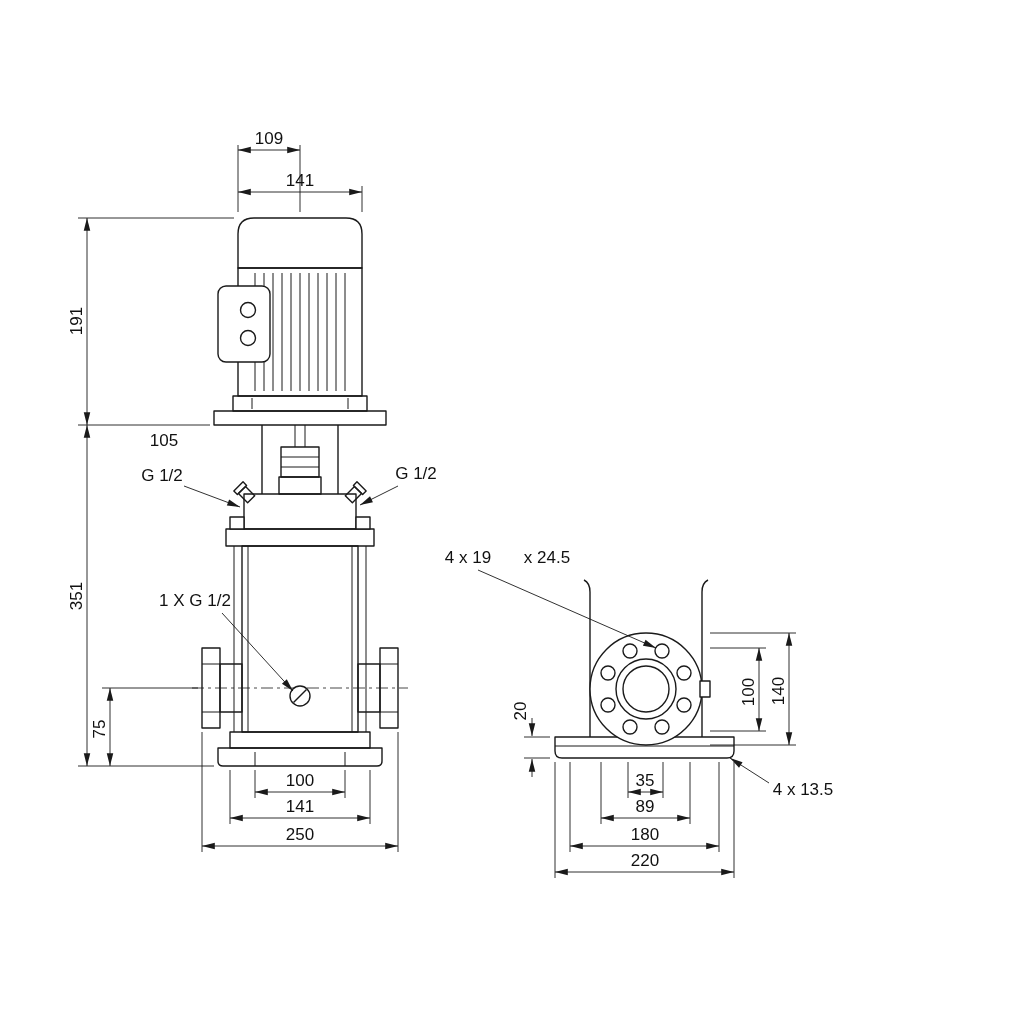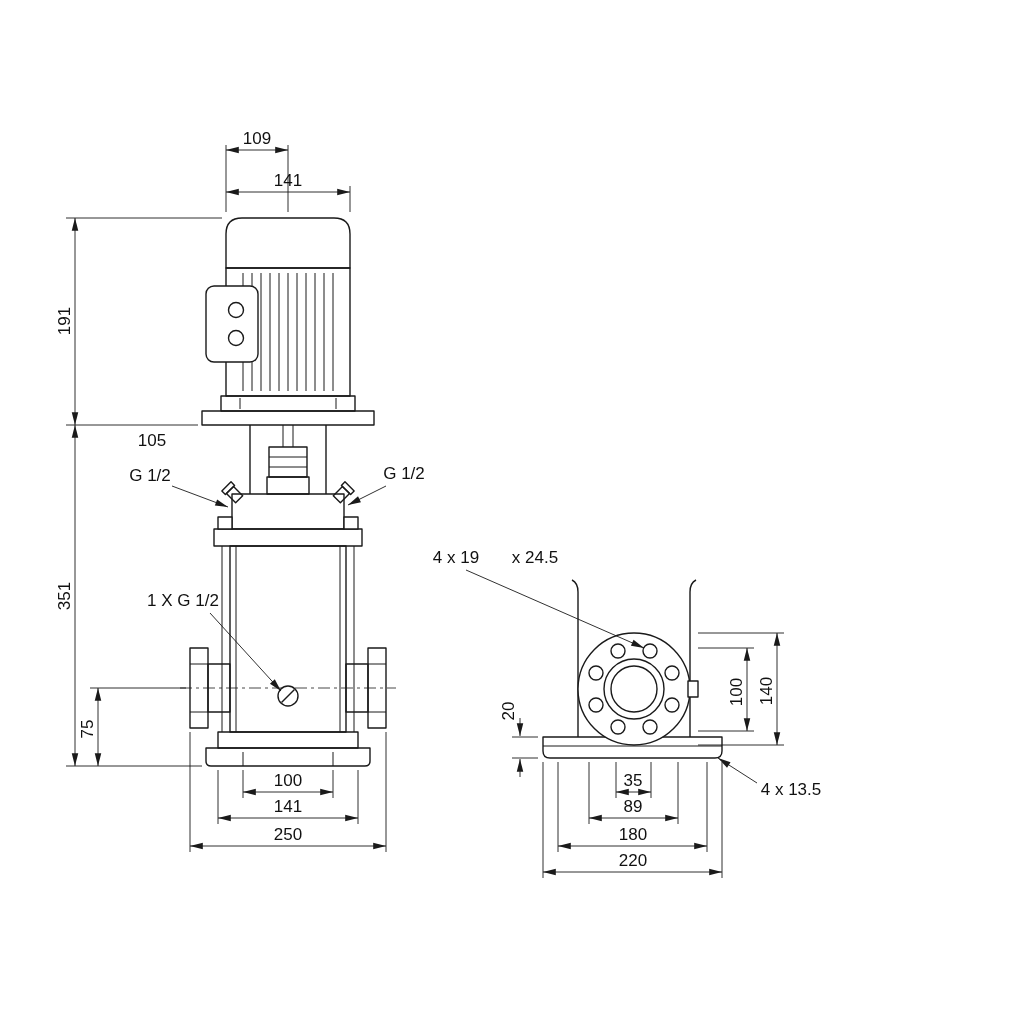--- a/index.html
+++ b/index.html
@@ -1,16 +1,16 @@
 <!DOCTYPE html>
 <html><head>
 <meta charset="utf-8">
 <style>
   html,body{margin:0;padding:0;background:#ffffff;}
-  .canvas{position:relative;width:849px;height:1024px;background:#ffffff;overflow:hidden;}
+  .canvas{position:relative;width:849px;height:1024px;background:#ffffff;overflow:hidden;padding-left:12px;}
   svg{display:block;}
   text{font-family:"Liberation Sans","DejaVu Sans",sans-serif;font-size:17px;fill:#111111;text-anchor:middle;}
   .o  {stroke:#1a1a1a;stroke-width:1.4;fill:none;stroke-linejoin:round;}
   .of {stroke:#1a1a1a;stroke-width:1.4;fill:#ffffff;stroke-linejoin:round;}
   .f  {stroke:#1a1a1a;stroke-width:1;fill:none;}
   .d  {stroke:#1a1a1a;stroke-width:0.9;fill:none;}
   .cl {stroke:#1a1a1a;stroke-width:0.8;fill:none;stroke-dasharray:12 4 3 4;}
 </style>
 </head>
 <body>

